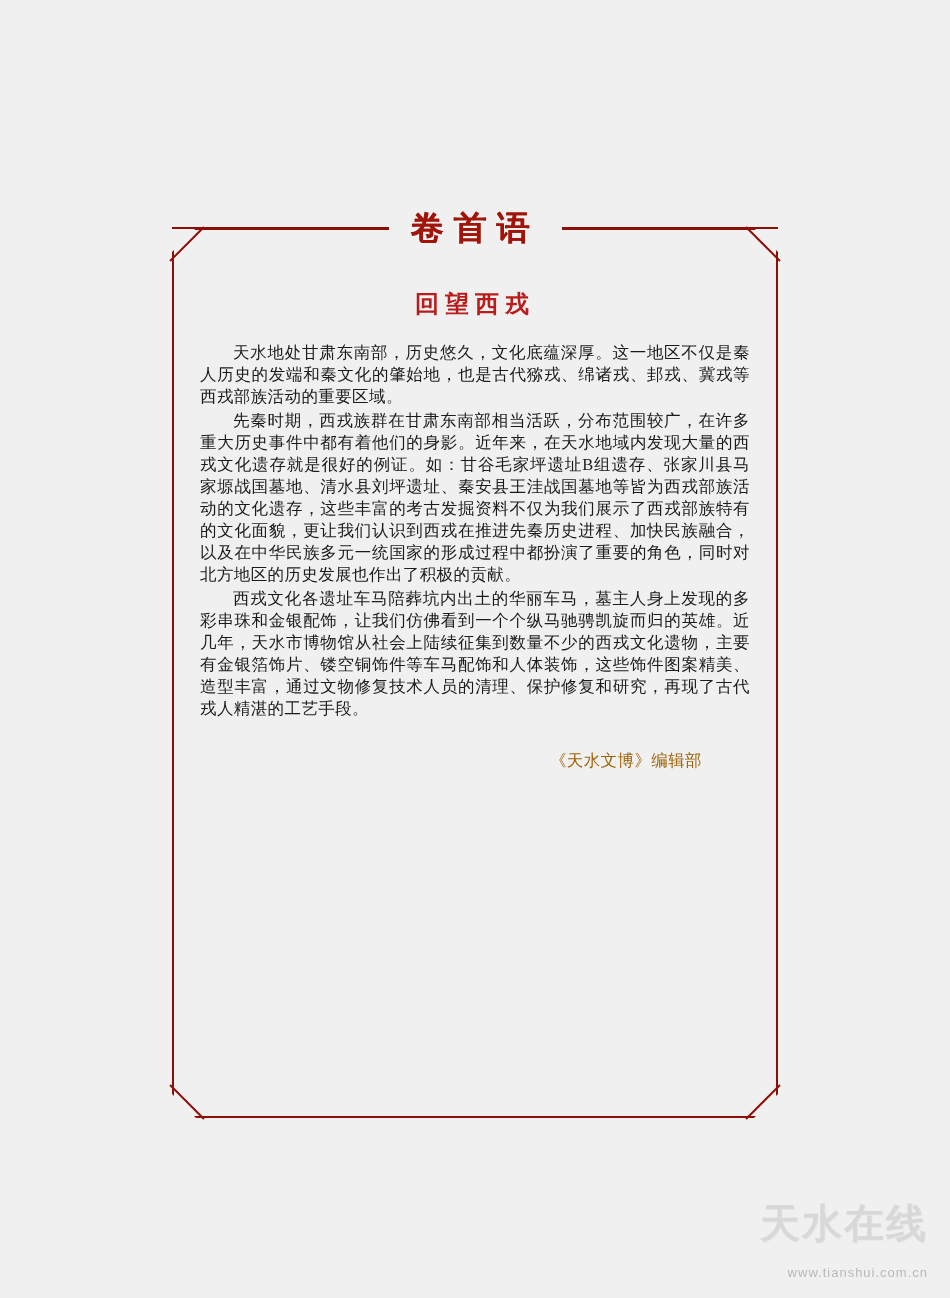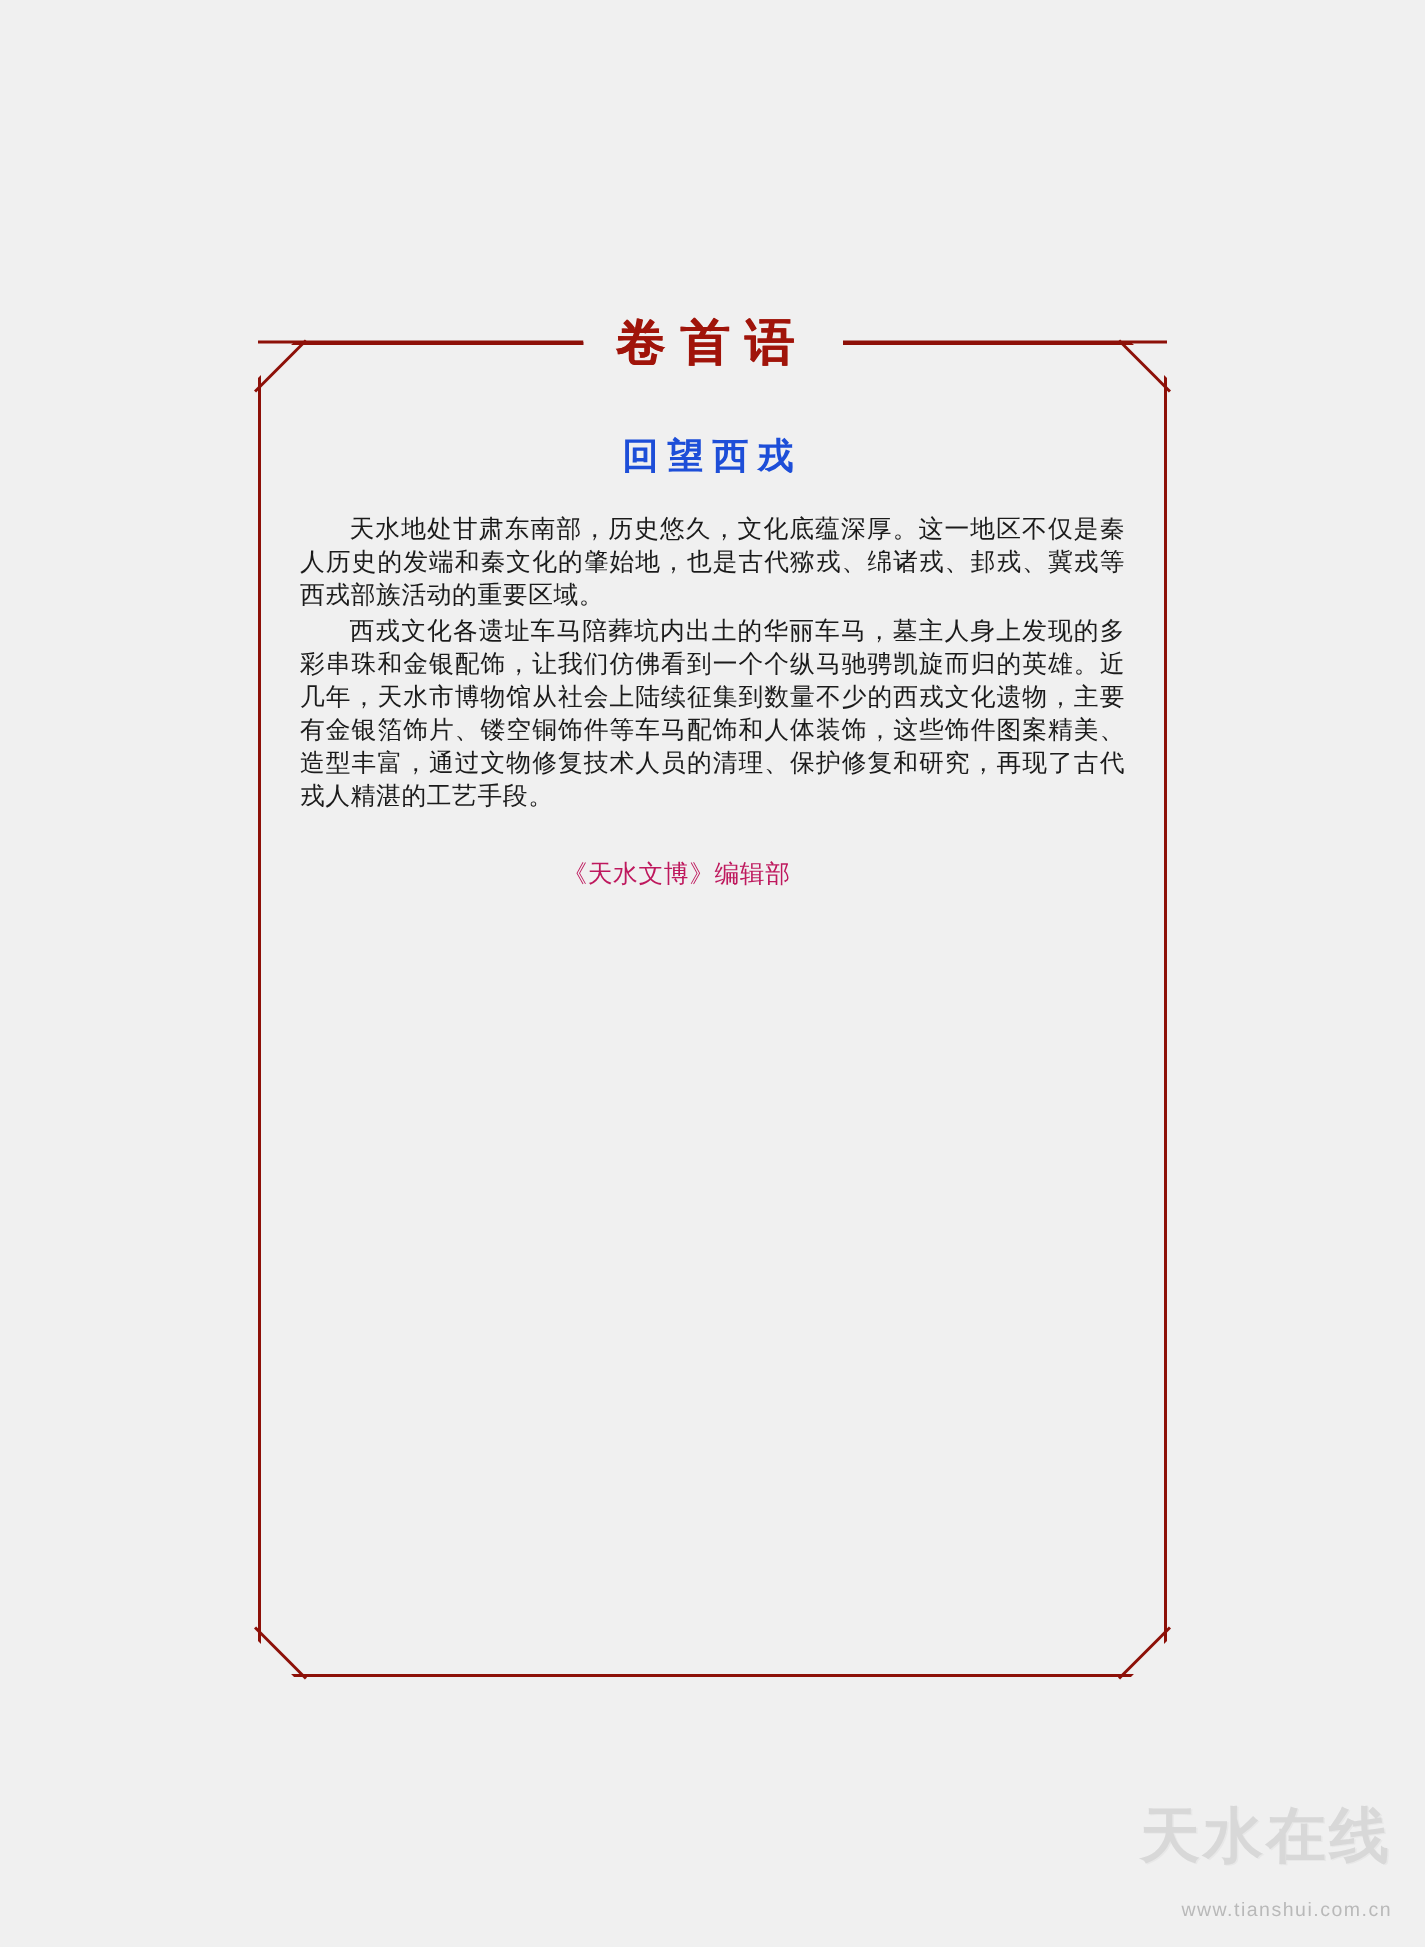--- a/index.html
+++ b/index.html
@@ -92,41 +92,41 @@
   
   .article {
     position: absolute;
     left: 200px;
     top: 272px;
     width: 550px;
     height: 820px;
   }
   .article-title {
     text-align: center;
-    color: #1d4ed8;
+    color: #b91c1c;
     font-size: 24px;
     font-weight: bold;
     letter-spacing: 6px;
     margin: 16px 0 22px 0;
     font-family: "DejaVu Serif", "Liberation Serif", serif;
   }
   .para {
     color: #1b1b1b;
     font-size: 16.5px;
     line-height: 22px;
     text-align: justify;
     text-indent: 2em;
     margin: 0 0 2px 0;
     letter-spacing: 0.4px;
   }
   .signature {
     margin-top: 30px;
-    text-align: center;
+    text-align: right;
     padding-right: 48px;
-    color: #be185d;
+    color: #a16207;
     font-size: 16.5px;
     letter-spacing: 0.4px;
   }
 
   
   .watermark {
     position: absolute;
     right: 22px;
     bottom: 18px;
     text-align: right;
@@ -169,20 +169,21 @@
   <div class="header-band">
     <div class="header-rule"></div>
     <div class="header-title">卷首语</div>
     <div class="header-rule"></div>
   </div>
 
   <div class="article">
     <div class="article-title">回望西戎</div>
 
     <p class="para">天水地处甘肃东南部，历史悠久，文化底蕴深厚。这一地区不仅是秦人历史的发端和秦文化的肇始地，也是古代猕戎、绵诸戎、邽戎、冀戎等西戎部族活动的重要区域。</p>
+    <p class="para">先秦时期，西戎族群在甘肃东南部相当活跃，分布范围较广，在许多重大历史事件中都有着他们的身影。近年来，在天水地域内发现大量的西戎文化遗存就是很好的例证。如：甘谷毛家坪遗址B组遗存、张家川县马家塬战国墓地、清水县刘坪遗址、秦安县王洼战国墓地等皆为西戎部族活动的文化遗存，这些丰富的考古发掘资料不仅为我们展示了西戎部族特有的文化面貌，更让我们认识到西戎在推进先秦历史进程、加快民族融合，以及在中华民族多元一统国家的形成过程中都扮演了重要的角色，同时对北方地区的历史发展也作出了积极的贡献。</p>
     <p class="para">西戎文化各遗址车马陪葬坑内出土的华丽车马，墓主人身上发现的多彩串珠和金银配饰，让我们仿佛看到一个个纵马驰骋凯旋而归的英雄。近几年，天水市博物馆从社会上陆续征集到数量不少的西戎文化遗物，主要有金银箔饰片、镂空铜饰件等车马配饰和人体装饰，这些饰件图案精美、造型丰富，通过文物修复技术人员的清理、保护修复和研究，再现了古代戎人精湛的工艺手段。</p>
 
     <div class="signature">《天水文博》编辑部</div>
   </div>
 
   <div class="watermark">
     <div class="wm-main">天水在线</div>
     <div class="wm-sub">www.tianshui.com.cn</div>
   </div>
 

